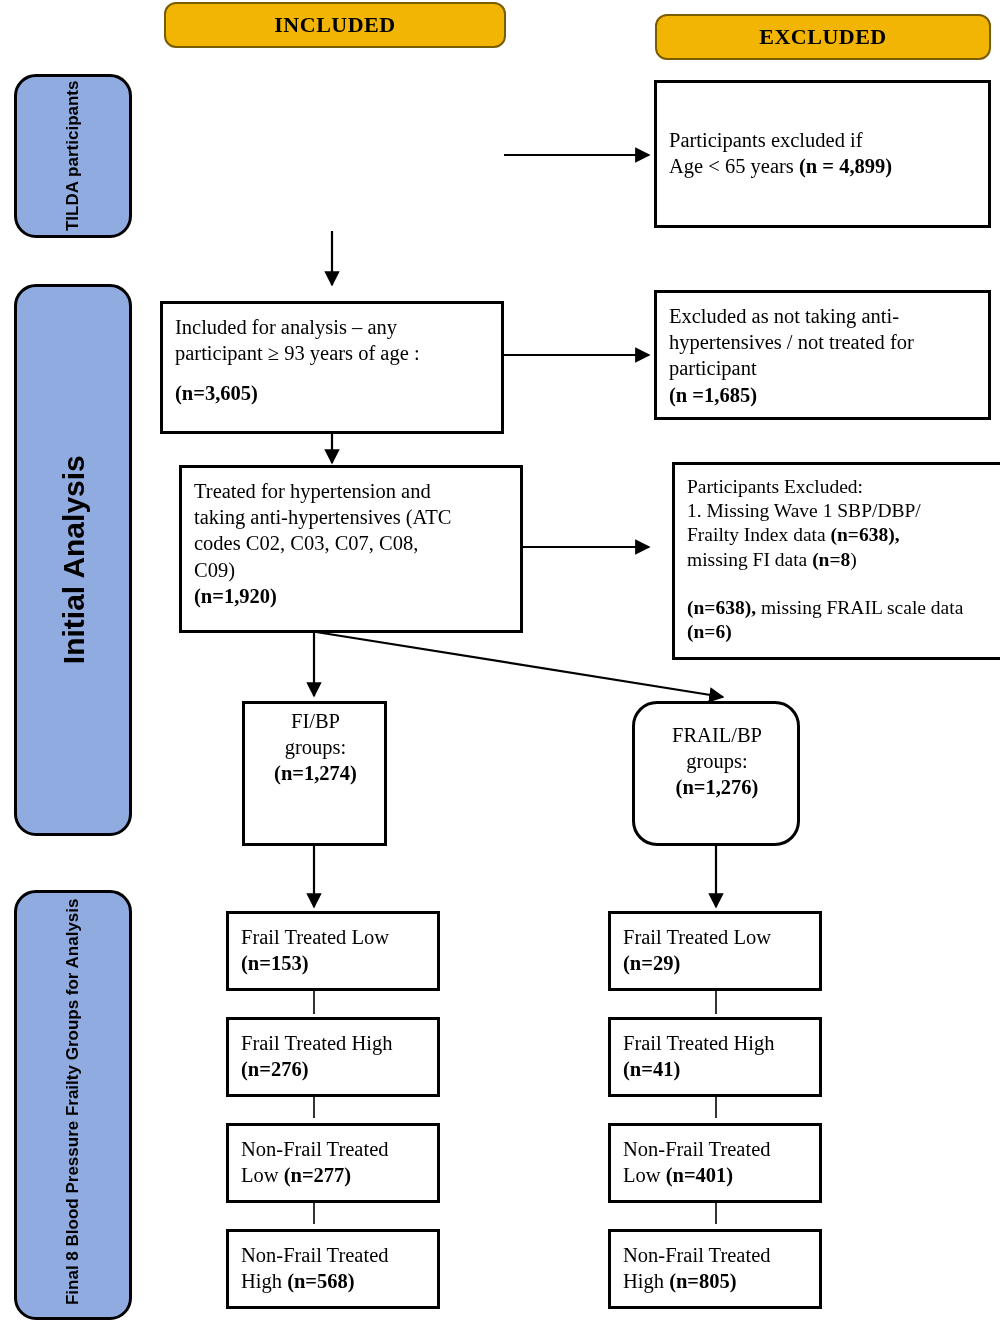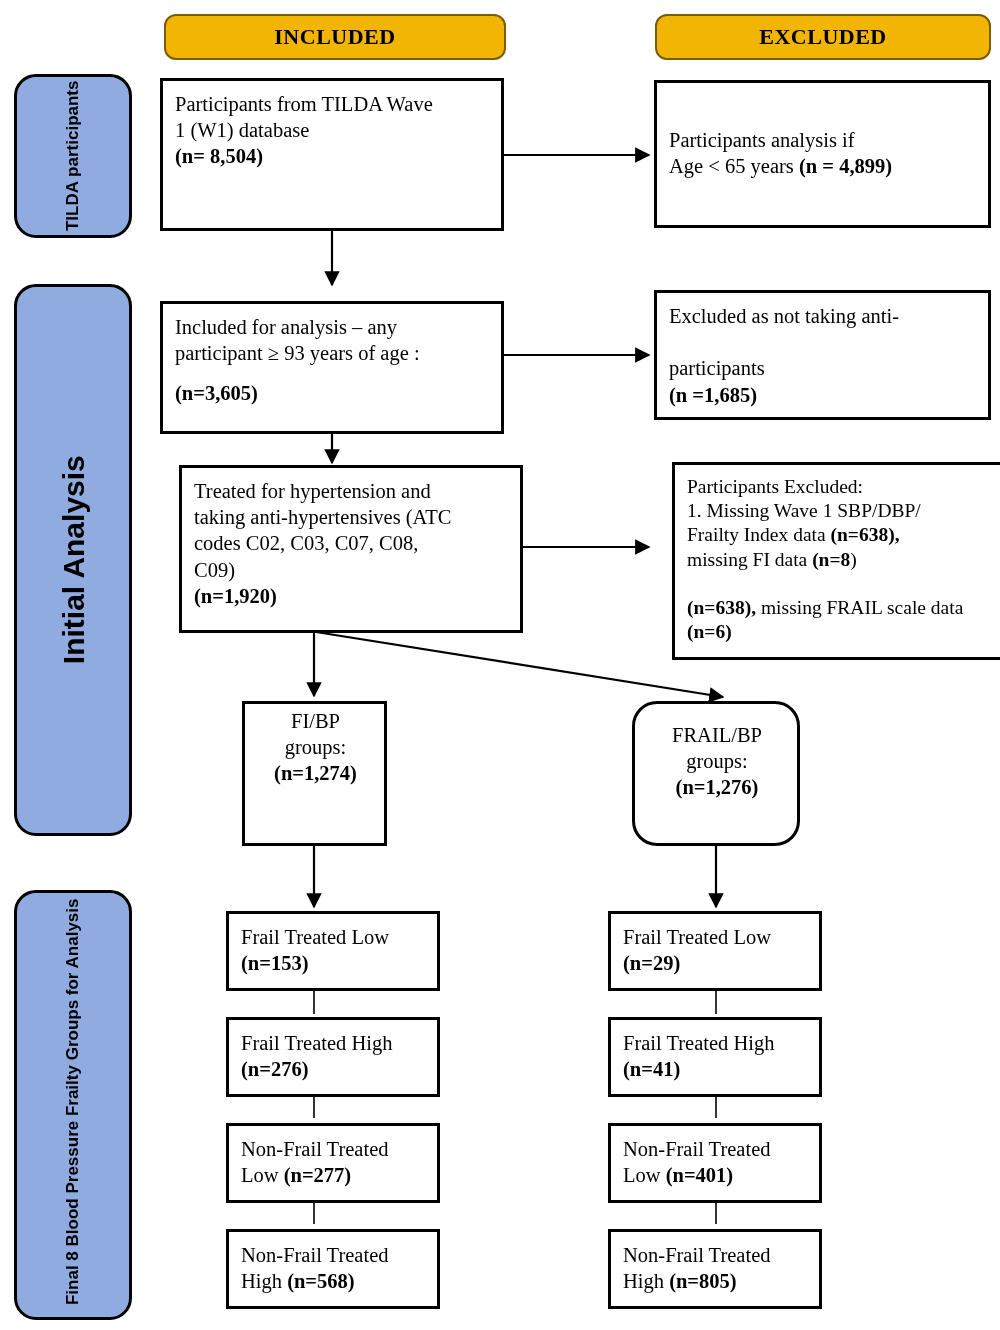--- a/index.html
+++ b/index.html
@@ -126,54 +126,49 @@
   </div>
 
   <div class="abs side-pill" style="left:14px; top:284px; width:118px; height:552px;">
     <span class="vtext" style="font-size:30px; width:520px;">Initial Analysis</span>
   </div>
 
   <div class="abs side-pill" style="left:14px; top:890px; width:118px; height:430px;">
     <span class="vtext" style="font-size:17px; width:400px;">Final 8 Blood Pressure Frailty Groups for Analysis of Outcomes at Wave 2</span>
   </div>
 
-  <div class="abs banner" style="left:164px; top:14px; width:342px; height:46px;">INCLUDED</div>
+  <div class="abs banner" style="left:164px; top:2px; width:342px; height:46px;">INCLUDED</div>
 
   <div class="abs banner" style="left:655px; top:14px; width:336px; height:46px;">EXCLUDED</div>
 
-  <div class="abs fbox" style="left:160px; top:78px; width:344px; height:153px;">
-    <span>Participants from TILDA Wave</span><br>
-    <span>1 (W1) database</span><br>
-    <b>(n= 8,504)</b>
-  </div>
 
   <div class="abs fbox" style="left:160px; top:288px; width:344px; height:133px;margin-top:13px;">
     <span>Included for analysis – any</span><br>
     <span>participant  ≥ 93 years of age :</span>
     <span class="gap"></span>
     <b>(n=3,605)</b>
   </div>
 
   <div class="abs fbox" style="left:160px; top:465px; width:344px; height:168px;margin-left:19px;">
     <span>Treated for hypertension and</span><br>
     <span>taking anti-hypertensives (ATC</span><br>
     <span>codes C02, C03, C07, C08,</span><br>
     <span>C09)</span><br>
     <b>(n=1,920)</b>
   </div>
 
   <div class="abs fbox" style="left:654px; top:80px; width:337px; height:148px; padding-top:44px;">
-    <span>Participants analysis if</span><br>
+    <span>Participants excluded if</span><br>
     <span>Age &lt; 65 years </span><b>(n = 4,899)</b>
   </div>
 
   <div class="abs fbox" style="left:654px; top:290px; width:337px; height:130px;">
     <span>Excluded as not taking anti-</span><br>
-    <br>
-    <span>participants</span><br>
+    <span>hypertensives / not treated for</span><br>
+    <span>participant</span><br>
     <b>(n =1,685)</b>
   </div>
 
   <div class="abs fbox" style="left:672px; top:462px; width:337px; height:198px; font-size:19.5px; line-height:1.24;">
     <span>Participants Excluded:</span><br>
     <span>1.  Missing Wave 1 SBP/DBP/</span><br>
     <span>Frailty Index data </span><b>(n=638),</b><br>
     <span>missing FI data </span><b>(n=8</b><span>)</span><br>
     <br>
     <b>(n=638),</b><span> missing FRAIL scale data</span><br>

